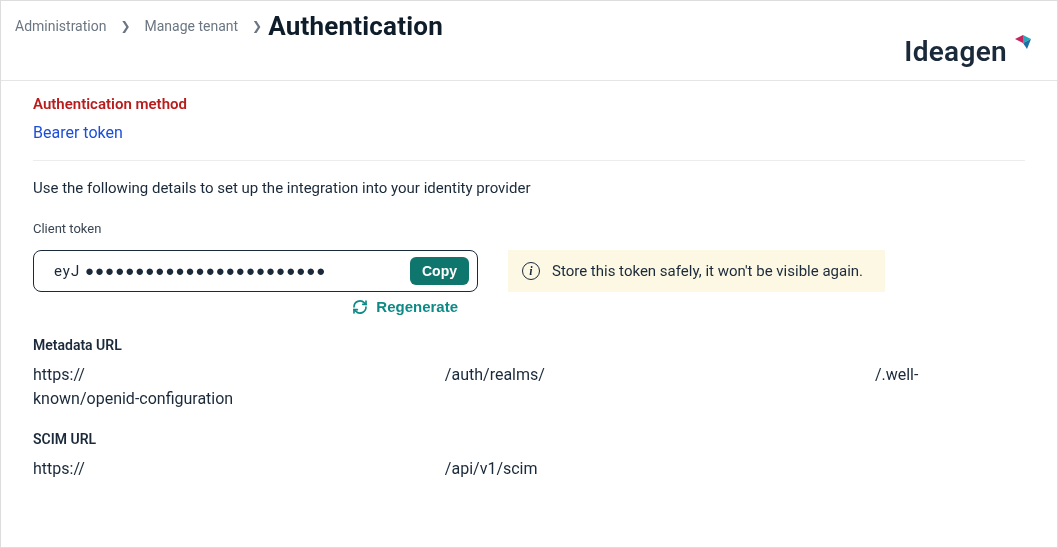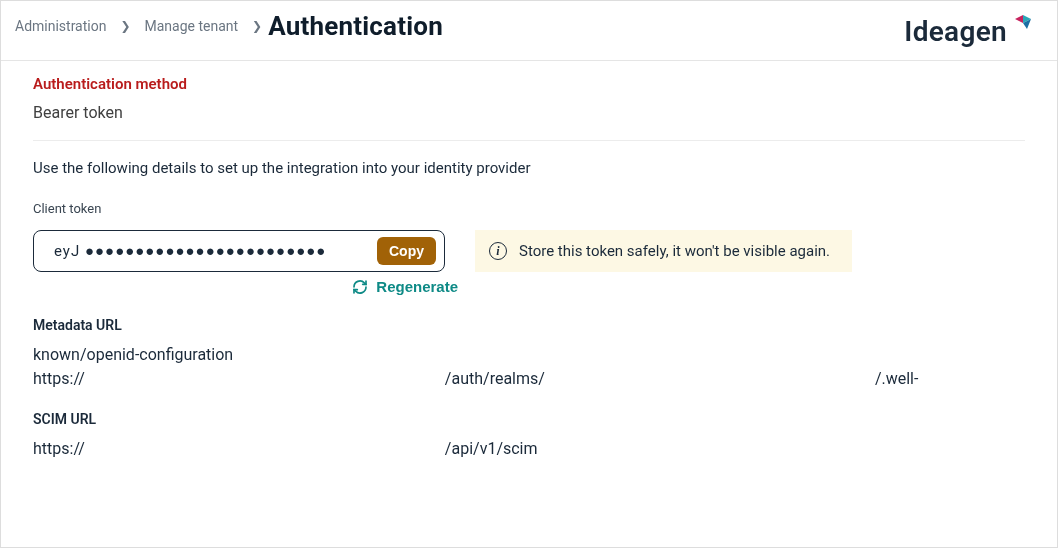--- a/index.html
+++ b/index.html
@@ -32,41 +32,41 @@
     .page-title {
       font-size: 26px;
       font-weight: 700;
       color: #0f1d2b;
       letter-spacing: 0.2px;
     }
     .logo {
       display: flex;
       align-items: center;
       gap: 6px;
-      margin-top: 4px;
+      margin-top: 24px;
     }
     .logo-text {
       font-size: 28px;
       font-weight: 600;
       color: #1b2a3a;
       letter-spacing: 0.3px;
     }
     .logo-mark { width: 20px; height: 22px; position: relative; top: -8px; }
     .content {
       padding: 14px 32px;
     }
     .section-label {
       font-size: 15px;
       font-weight: 600;
       color: #b91c1c;
       margin-bottom: 10px;
     }
     .section-value {
       font-size: 16px;
-      color: #404040;
+      color: #1d4ed8;
       margin-bottom: 18px;
     }
     .divider {
       border: none;
       border-top: 1px solid #ececec;
       margin: 4px 0 18px 0;
     }
     .instruction {
       font-size: 15px;
       color: #1b2a3a;
@@ -82,32 +82,32 @@
       align-items: flex-start;
       gap: 30px;
       margin-bottom: 6px;
     }
     .token-input-wrap {
       display: flex;
       align-items: center;
       border: 1.5px solid #1b2a3a;
       border-radius: 8px;
       padding: 6px 8px 6px 20px;
-      width: 412px;
+      width: 445px;
     }
     .token-value {
       flex: 1;
       font-size: 15px;
       color: #1b2a3a;
       letter-spacing: 1px;
       white-space: nowrap;
       overflow: hidden;
     }
     .copy-btn {
-      background: #a16207;
+      background: #0f766e;
       color: #fff;
       border: none;
       border-radius: 6px;
       padding: 6px 12px;
       font-size: 14px;
       font-weight: 600;
       cursor: pointer;
     }
     .info-box {
       display: flex;
@@ -223,24 +223,24 @@
         </svg>
       </span>
       <span>Regenerate</span>
     </button>
   </div>
 
   <div class="url-block">
     <div class="url-label">Metadata URL</div>
     <div class="url-value">
       <span class="metadata-url-line">
-        <span class="url-segment">known/openid-configuration</span>
+        <span class="url-segment">https://</span><span class="url-gap" style="width:360px"></span><span class="url-segment">/auth/realms/</span><span class="url-gap" style="width:330px"></span><span class="url-segment">/.well-</span>
       </span>
       <span class="metadata-url-line">
-        <span class="url-segment">https://</span><span class="url-gap" style="width:360px"></span><span class="url-segment">/auth/realms/</span><span class="url-gap" style="width:330px"></span><span class="url-segment">/.well-</span>
+        <span class="url-segment">known/openid-configuration</span>
       </span>
     </div>
   </div>
 
   <div class="url-block">
     <div class="url-label">SCIM URL</div>
     <div class="url-value">
       <span class="url-segment">https://</span><span class="url-gap" style="width:360px"></span><span class="url-segment">/api/v1/scim</span>
     </div>
   </div>

